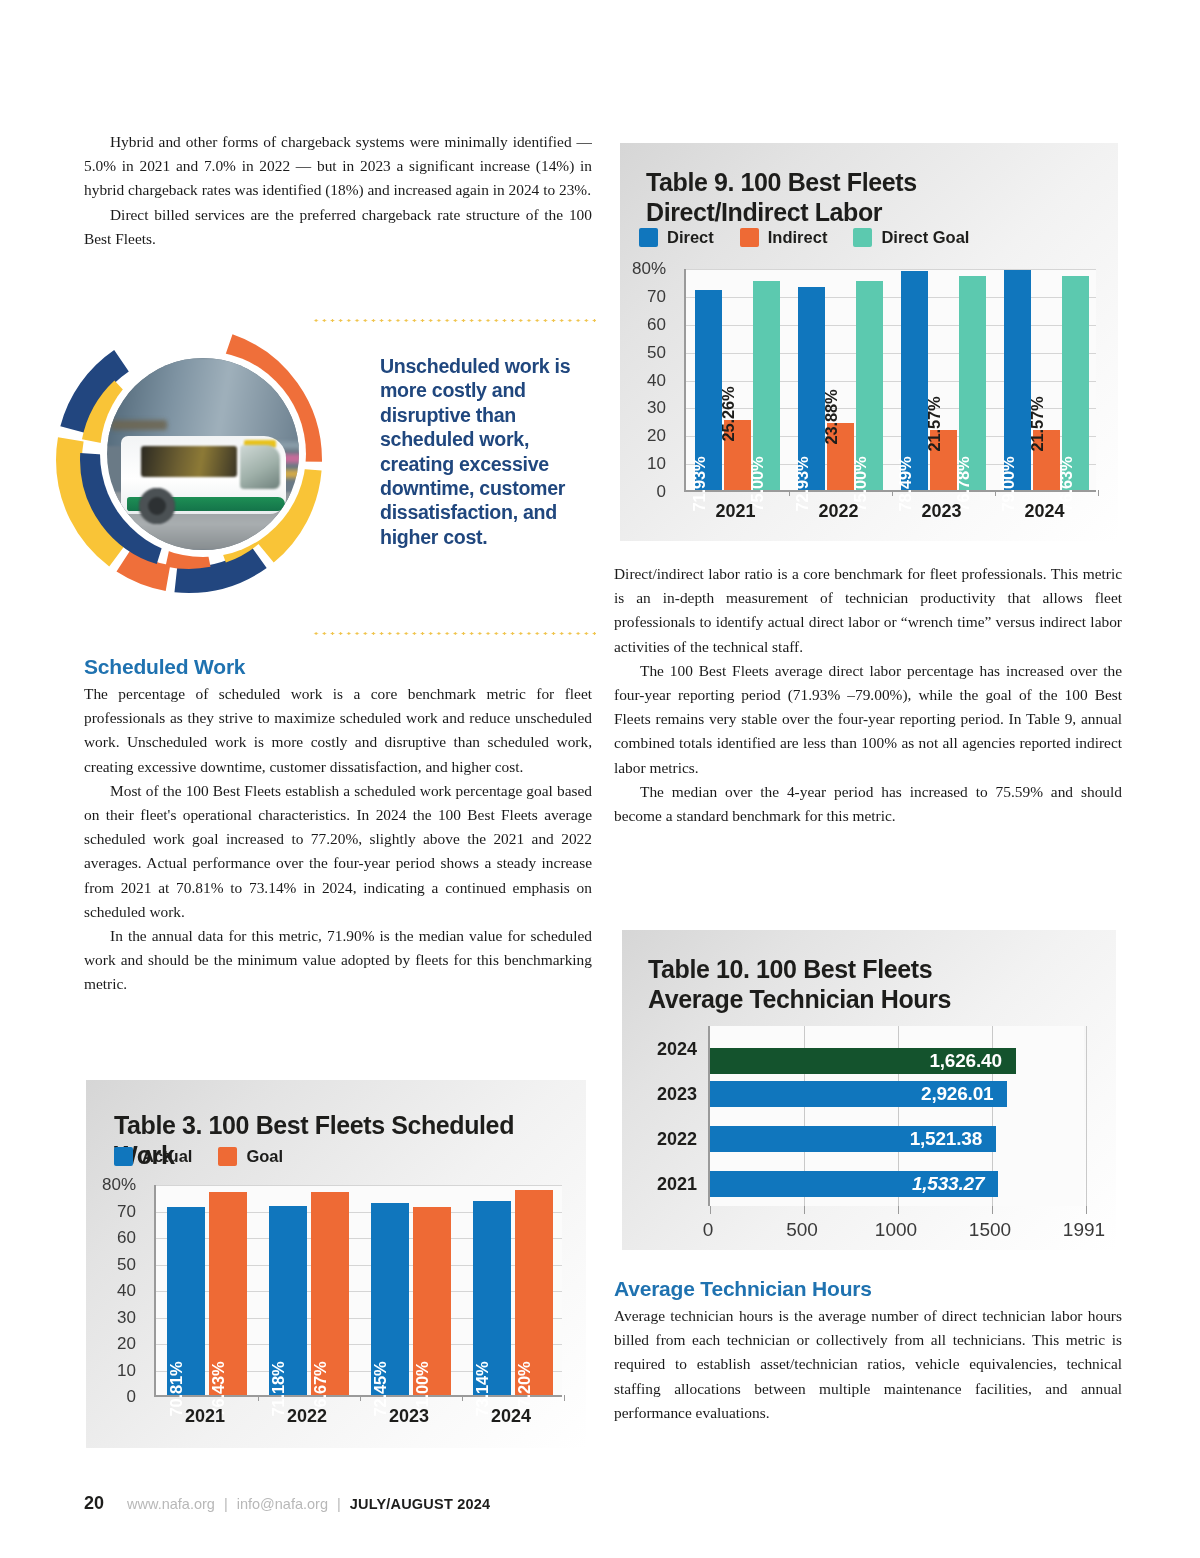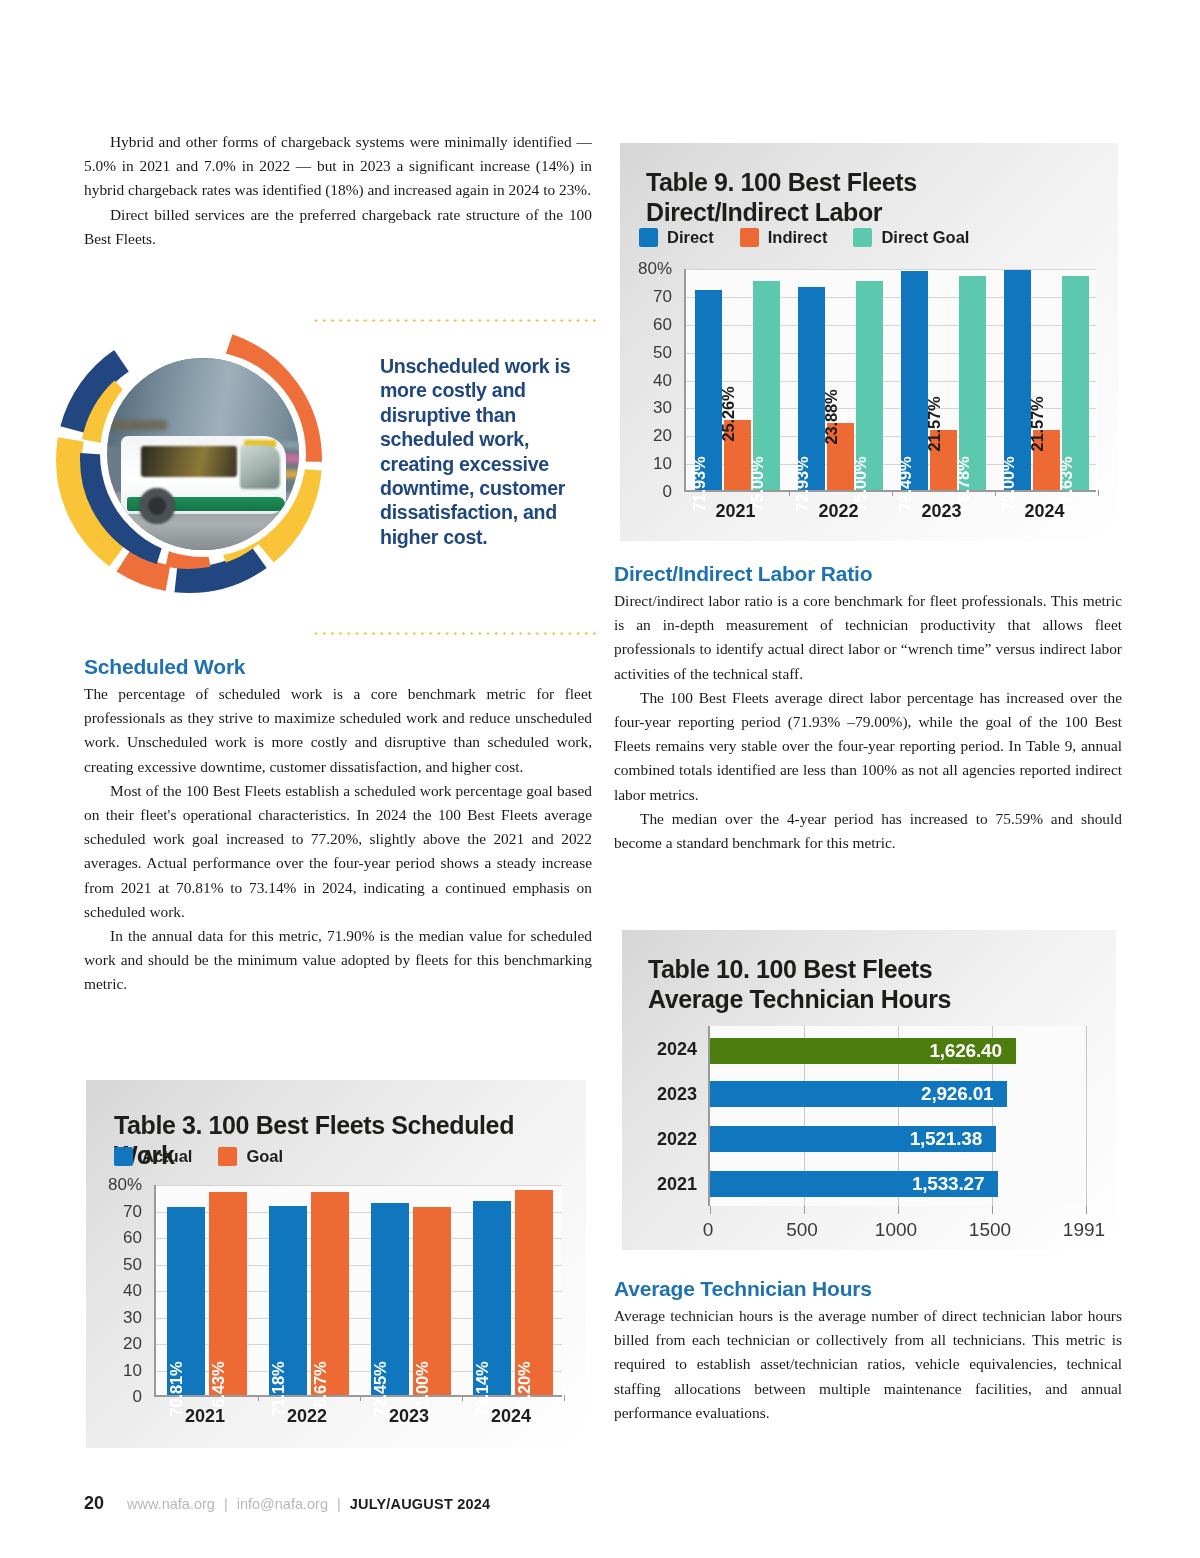--- a/index.html
+++ b/index.html
@@ -112,21 +112,21 @@
   .legend { display:flex; align-items:center; gap:26px; }
   .lg { display:flex; align-items:center; gap:9px; }
   .lg-sw { width:19px; height:19px; border-radius:2px; }
   .lg-tx { font-family:"Liberation Sans", sans-serif; font-weight:bold; font-size:16.5px; color:#1d1d1b; }
 
   
   .vchart { position:absolute; }
   .vc-plot { position:absolute; background:#fbfbfb; border-left:2px solid #9a9a9a; border-bottom:2px solid #9a9a9a; }
   .vc-grid { position:absolute; left:0; width:100%; height:1px; background:#d5d5d5; }
   .vc-ylab {
-    position:absolute; right:100%; margin-right:12px; transform:translateY(-50%);
+    position:absolute; right:100%; margin-right:18px; transform:translateY(-50%);
     font-family:"Liberation Sans", sans-serif; font-size:17px; color:#3a3a3a; white-space:nowrap;
   }
   .vc-tick { position:absolute; bottom:0; width:1px; height:6px; background:#9a9a9a; }
   .vc-bar { position:absolute; bottom:0; }
   .vc-val {
     position:absolute; bottom:6px; left:50%;
     transform:translateX(-50%) rotate(-90deg); transform-origin:bottom center;
     font-family:"Liberation Sans", sans-serif; font-weight:bold; font-size:16.5px;
     white-space:nowrap; letter-spacing:-0.2px;
   }
@@ -377,21 +377,20 @@
         <div class="vc-ylab" style="top: 195.125px;">10</div>
         <div class="vc-ylab" style="top: 223px;">0</div>
         <div class="vc-xlab" style="left: 51.5px;">2021</div>
         <div class="vc-xlab" style="left: 154.5px;">2022</div>
         <div class="vc-xlab" style="left: 257.5px;">2023</div>
         <div class="vc-xlab" style="left: 360.5px;">2024</div>
       </div>
   </div>
 
   <div style="position:absolute;left:614px;top:562px;width:508px;">
-    <h2 class="sec">Direct/Indirect Labor Ratio</h2>
     <p class="body noindent">Direct/indirect labor ratio is a core benchmark for fleet professionals. This metric is an in-depth measurement of technician productivity that allows fleet professionals to identify actual direct labor or “wrench time” versus indirect labor activities of the technical staff.</p>
     <p class="body">The 100 Best Fleets average direct labor percentage has increased over the four-year reporting period (71.93% –79.00%), while the goal of the 100 Best Fleets remains very stable over the four-year reporting period. In Table 9, annual combined totals identified are less than 100% as not all agencies reported indirect labor metrics.</p>
     <p class="body">The median over the 4-year period has increased to 75.59% and should become a standard benchmark for this metric.</p>
   </div>
 
   <div class="panel" style="left:622px;top:930px;width:494px;height:320px;">
     <div class="panel-title" style="position:absolute;left:26px;top:24px;width:450px;">
       <span class="lite">Table 10.</span>
       <b>100 Best Fleets</b><br>
       <b>Average Technician Hours</b>
@@ -401,30 +400,30 @@
       <div class="hc-plot" style="left:0;top:0;right:0;bottom:0;">
           <div class="hc-xtick" style="left: 0px;"></div>
           <div class="hc-grid" style="left: 94px;"></div>
           <div class="hc-xtick" style="left: 94px;"></div>
           <div class="hc-grid" style="left: 188px;"></div>
           <div class="hc-xtick" style="left: 188px;"></div>
           <div class="hc-grid" style="left: 282px;"></div>
           <div class="hc-xtick" style="left: 282px;"></div>
           <div class="hc-grid" style="left: 376px;"></div>
           <div class="hc-xtick" style="left: 376px;"></div>
-          <div class="hc-bar" style="top: 12px; width: 305.763px; height: 26px; background: #4d7c0f;">
+          <div class="hc-bar" style="top: 22px; width: 305.763px; height: 26px; background: #14532d;">
             <span class="hc-val">1,626.40</span>
           </div>
           <div class="hc-bar" style="top: 54.5px; width: 297.416px; height: 26px; background: rgb(16, 118, 189);">
             <span class="hc-val">2,926.01</span>
           </div>
           <div class="hc-bar" style="top: 99.5px; width: 286.019px; height: 26px; background: rgb(16, 118, 189);">
             <span class="hc-val">1,521.38</span>
           </div>
-          <div class="hc-bar" style="top: 144.5px; width: 288.255px; height: 26px; background: rgb(16, 118, 189);">
+          <div class="hc-bar" style="top: 144.5px; width: 288.255px; height: 26px; background: rgb(16, 118, 189); font-style: italic;">
             <span class="hc-val">1,533.27</span>
           </div>
         </div>
     <div class="hc-xlab" style="left: 0px;">0</div>
         <div class="hc-xlab" style="left: 94px;">500</div>
         <div class="hc-xlab" style="left: 188px;">1000</div>
         <div class="hc-xlab" style="left: 282px;">1500</div>
         <div class="hc-xlab" style="left: 376px;">1991</div>
         <div class="hc-ylab" style="top: 22.5px;">2024</div>
         <div class="hc-ylab" style="top: 67.5px;">2023</div>

